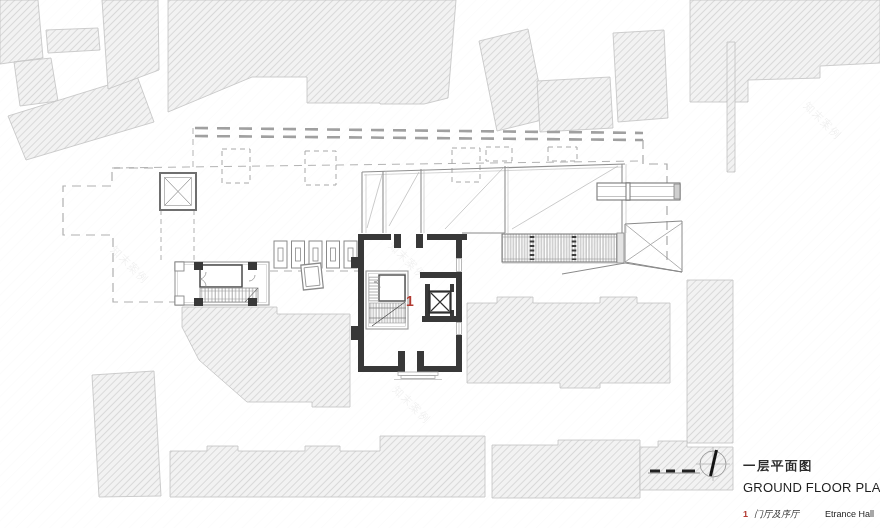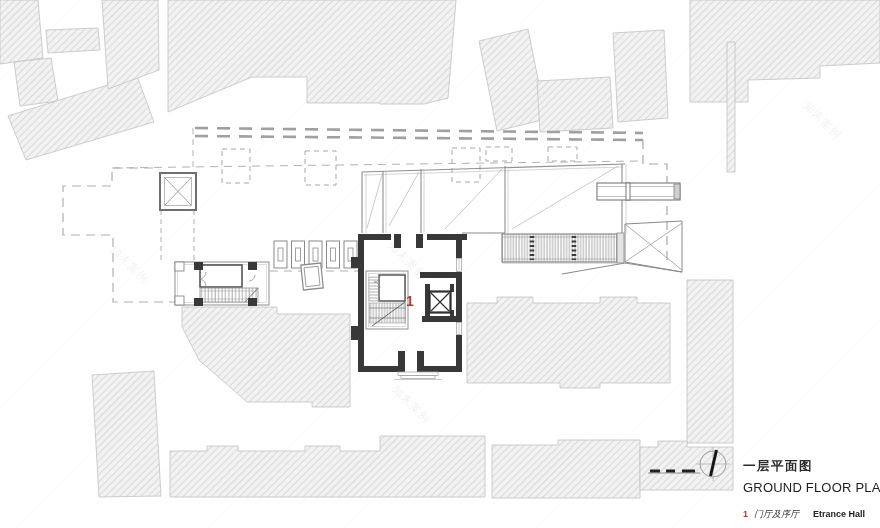--- a/index.html
+++ b/index.html
@@ -9,21 +9,21 @@
   }
   #plan-svg{position:absolute;left:0;top:0;}
   #title-block{
     position:absolute;left:743px;top:458px;width:130px;color:#2b2b2b;
   }
   .title-cn{font-size:12.5px;font-weight:700;letter-spacing:1.5px;color:#2b2b2b;}
   .title-en{margin-top:5px;font-size:13px;font-weight:500;letter-spacing:0.2px;color:#1f1f1f;white-space:nowrap;}
   .legend-row{margin-top:13px;display:flex;align-items:baseline;font-size:9px;white-space:nowrap;}
   .legend-key{color:#b23b32;font-weight:700;margin-right:6px;}
   .legend-cn{color:#333;font-style:italic;}
-  .legend-en{color:#222;font-weight:700;margin-left:14px;}
+  .legend-en{color:#222;font-weight:400;margin-left:26px;}
   .room-label{font-family:"Liberation Sans",sans-serif;font-size:14px;font-weight:700;fill:#b23b32;}
   .wm{font-family:"Liberation Sans",sans-serif;font-size:11px;letter-spacing:1px;fill:#000;fill-opacity:0.06;}
 </style>
 </head>
 <body>
 
 <div id="stage">
 
   <svg id="plan-svg" width="880" height="528" viewBox="0 0 880 528">
     <defs>

